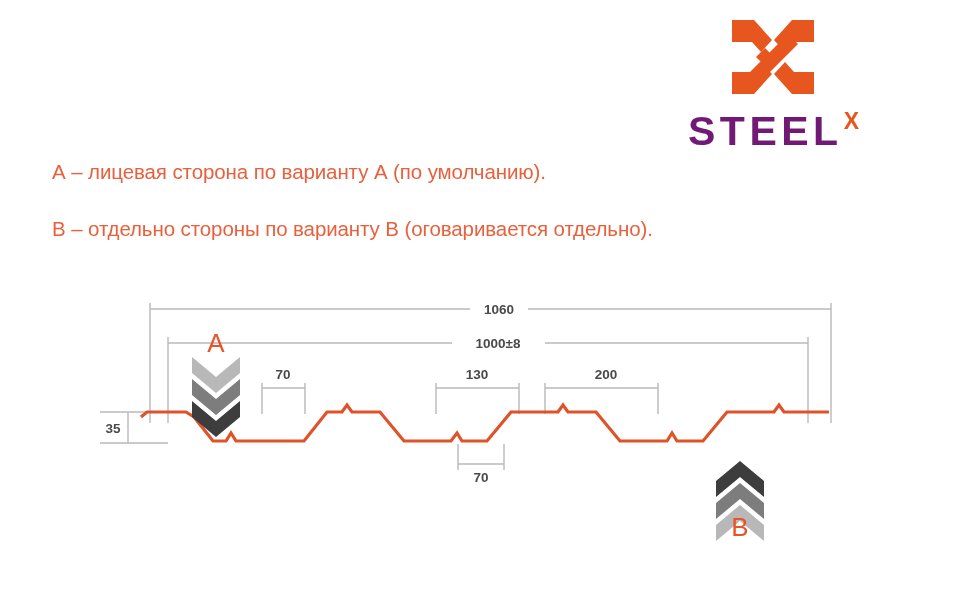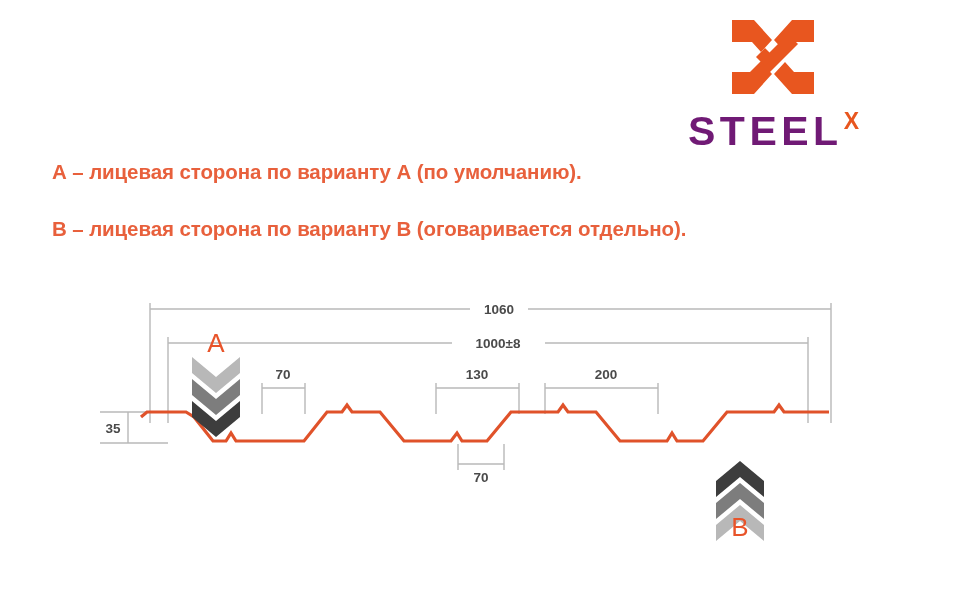--- a/index.html
+++ b/index.html
@@ -59,21 +59,21 @@
     vertical-align: top;
     line-height: 22px;
     margin-left: 1px;
   }
 
   
   .caption-line {
     position: absolute;
     left: 52px;
     font-size: 20.5px;
-    font-weight: bold;
+    font-weight: normal;
     color: #e8603c;
     white-space: nowrap;
     letter-spacing: -0.1px;
   }
   #caption-a { top: 160px; }
   #caption-b { top: 217px; }
 
   
   #drawing {
     position: absolute;
@@ -116,21 +116,21 @@
         <polygon points="33,30 42,39 33,48 24,39"></polygon>
       </g>
     </svg>
   </div>
   <div id="logo-wordmark">
     <span id="logo-steel-text">STEEL</span><span id="logo-x-sup">X</span>
   </div>
 </div>
 
 <div class="caption-line" id="caption-a">А – лицевая сторона по варианту А (по умолчанию).</div>
-<div class="caption-line" id="caption-b">В – лицевая сторона по варианту В (оговаривается отдельно).</div>
+<div class="caption-line" id="caption-b">В – отдельно стороны по варианту В (оговаривается отдельно).</div>
 
 <svg id="drawing" viewBox="0 0 970 597">
 
   <g>
     <line x1="150" y1="303" x2="150" y2="423" stroke="#b8b8b8" stroke-width="1.4"></line>
     <line x1="831" y1="303" x2="831" y2="423" stroke="#b8b8b8" stroke-width="1.4"></line>
     <line x1="150" y1="309" x2="470" y2="309" stroke="#b8b8b8" stroke-width="1.4"></line>
     <line x1="528" y1="309" x2="831" y2="309" stroke="#b8b8b8" stroke-width="1.4"></line>
     <text class="dim-text" x="499" y="314" text-anchor="middle">1060</text>
   </g>

